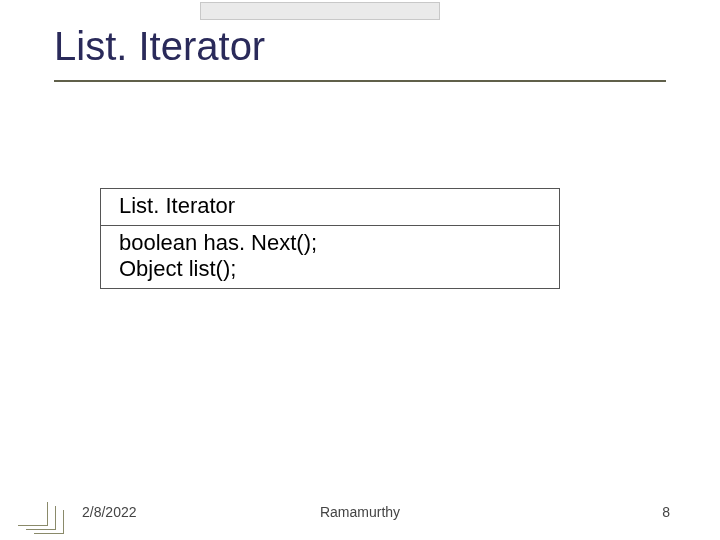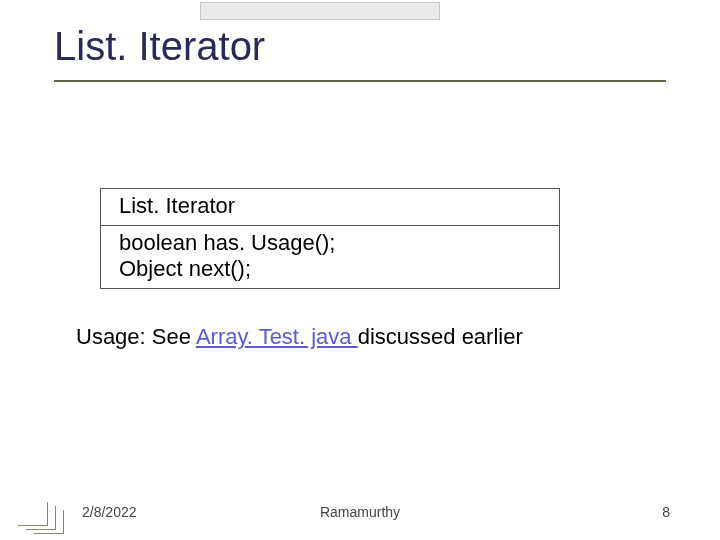--- a/index.html
+++ b/index.html
@@ -139,30 +139,27 @@
   <div class="title-underline"></div>
 
 
   <table class="uml-table">
     <tbody>
         <tr class="uml-top">
       <td>List. Iterator</td>
     </tr>
     <tr>
       <td>
-        <div>boolean has. Usage();</div>
-        <div>Object next();</div>
+        <div>boolean has. Next();</div>
+        <div>Object list();</div>
       </td>
     </tr>
   </tbody>
     </table>
 
-  <div class="usage-line">
-    <span>Usage: See </span><span class="link">Array. Test. java </span><span>discussed earlier</span>
-  </div>
 
   <div class="footer-date">2/8/2022</div>
   <div class="footer-author">Ramamurthy</div>
   <div class="footer-page">8</div>
 
   <div class="corner-deco">
     <div class="sq" style="left:0px; top:0px; width:30px; height:24px;"></div>
     <div class="sq" style="left:8px; top:4px; width:30px; height:24px;"></div>
     <div class="sq" style="left:16px; top:8px; width:30px; height:24px;"></div>
   </div>

